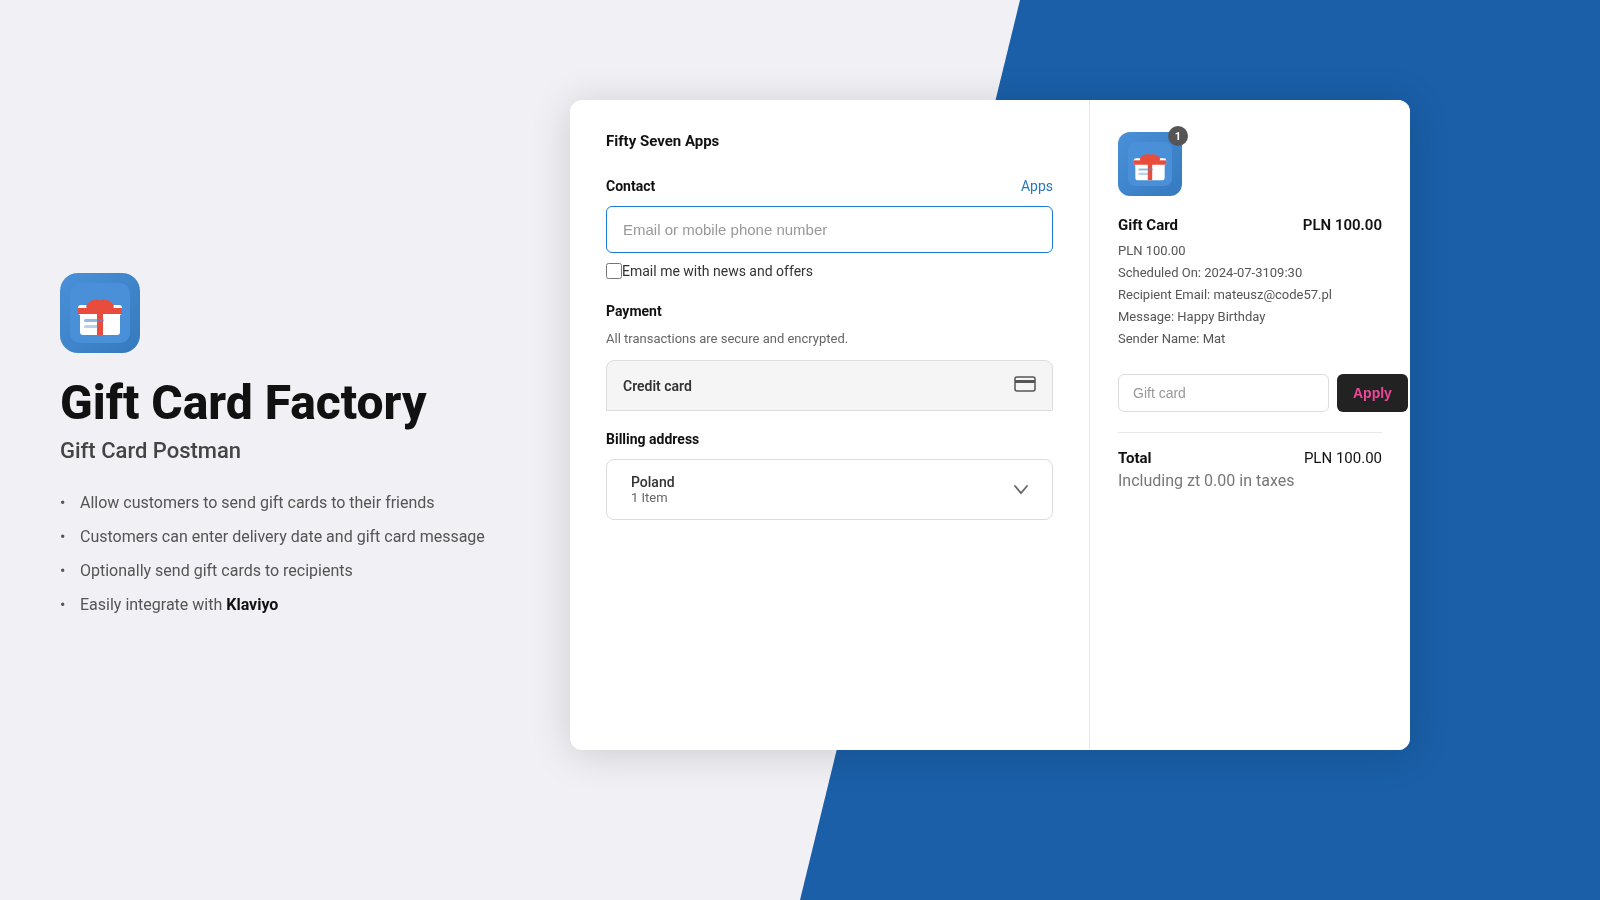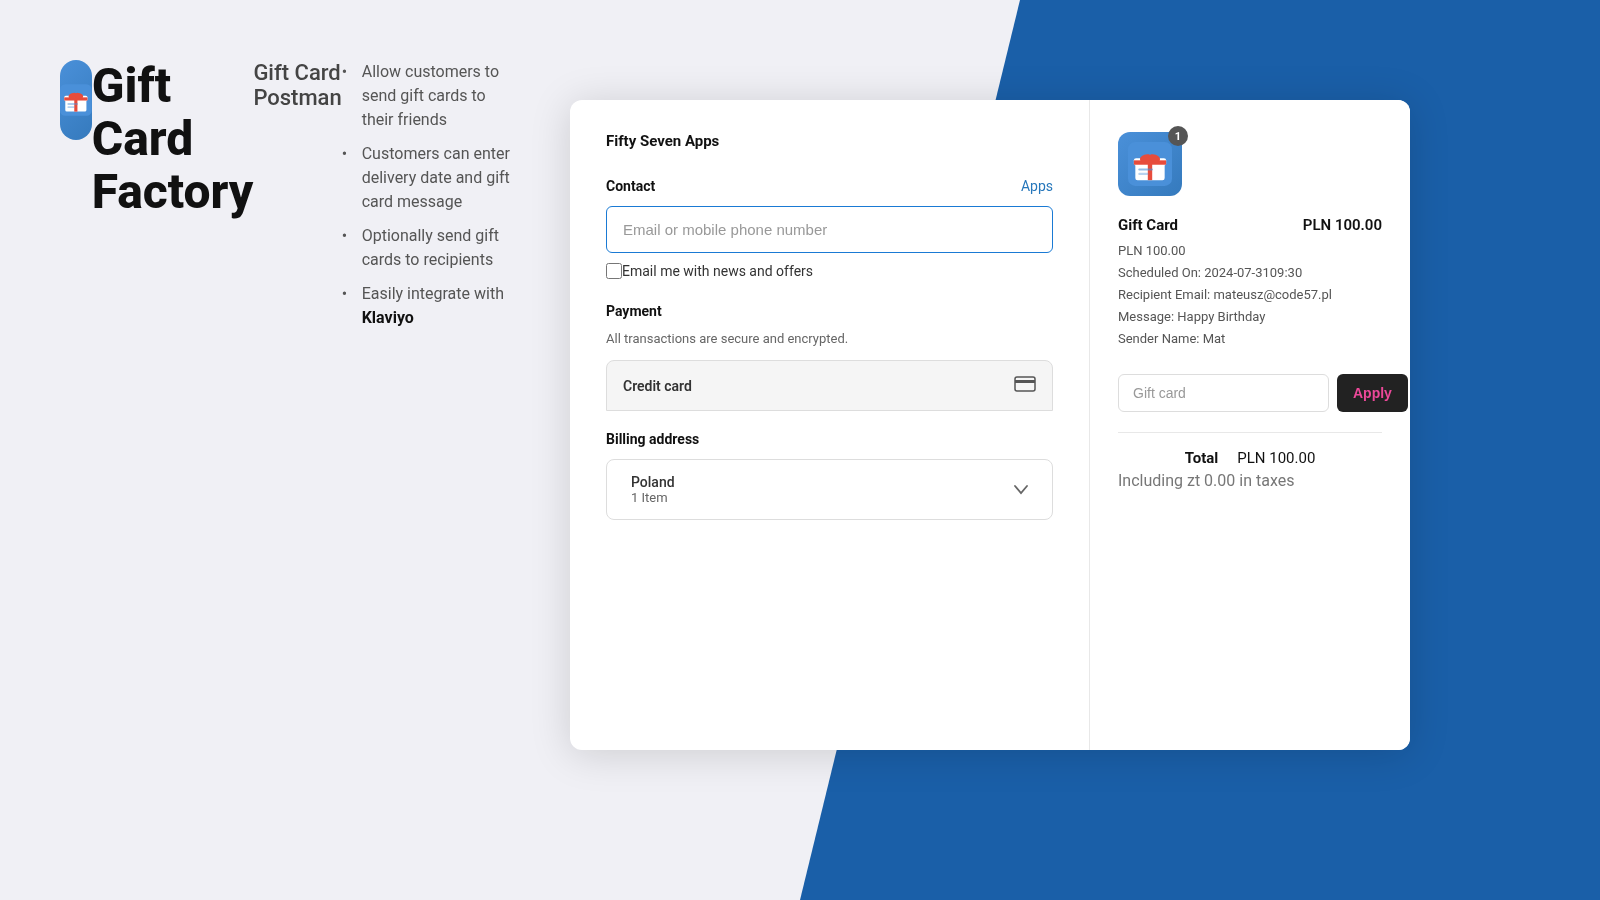--- a/index.html
+++ b/index.html
@@ -31,21 +31,21 @@
       z-index: 0;
     }
 
     
     .left-panel {
       position: absolute;
       top: 0; left: 0;
       width: 570px;
       height: 900px;
       display: flex;
-      flex-direction: row;
+      flex-direction: column;
       justify-content: center;
       padding: 60px;
       z-index: 1;
     }
 
     .app-icon {
       width: 80px;
       height: 80px;
       border-radius: 18px;
       background: linear-gradient(135deg, #4a90d9 0%, #357abd 100%);
@@ -400,21 +400,21 @@
     }
 
     .divider {
       height: 1px;
       background: #e8e8e8;
       margin: 16px 0;
     }
 
     .total-row {
       display: flex;
-      justify-content: center;
+      justify-content: space-between;
       align-items: baseline;
       margin-bottom: 4px;
       gap: 19px;
     }
 
     .total-label {
       font-size: 15px;
       font-weight: 700;
       color: #111;
     }

